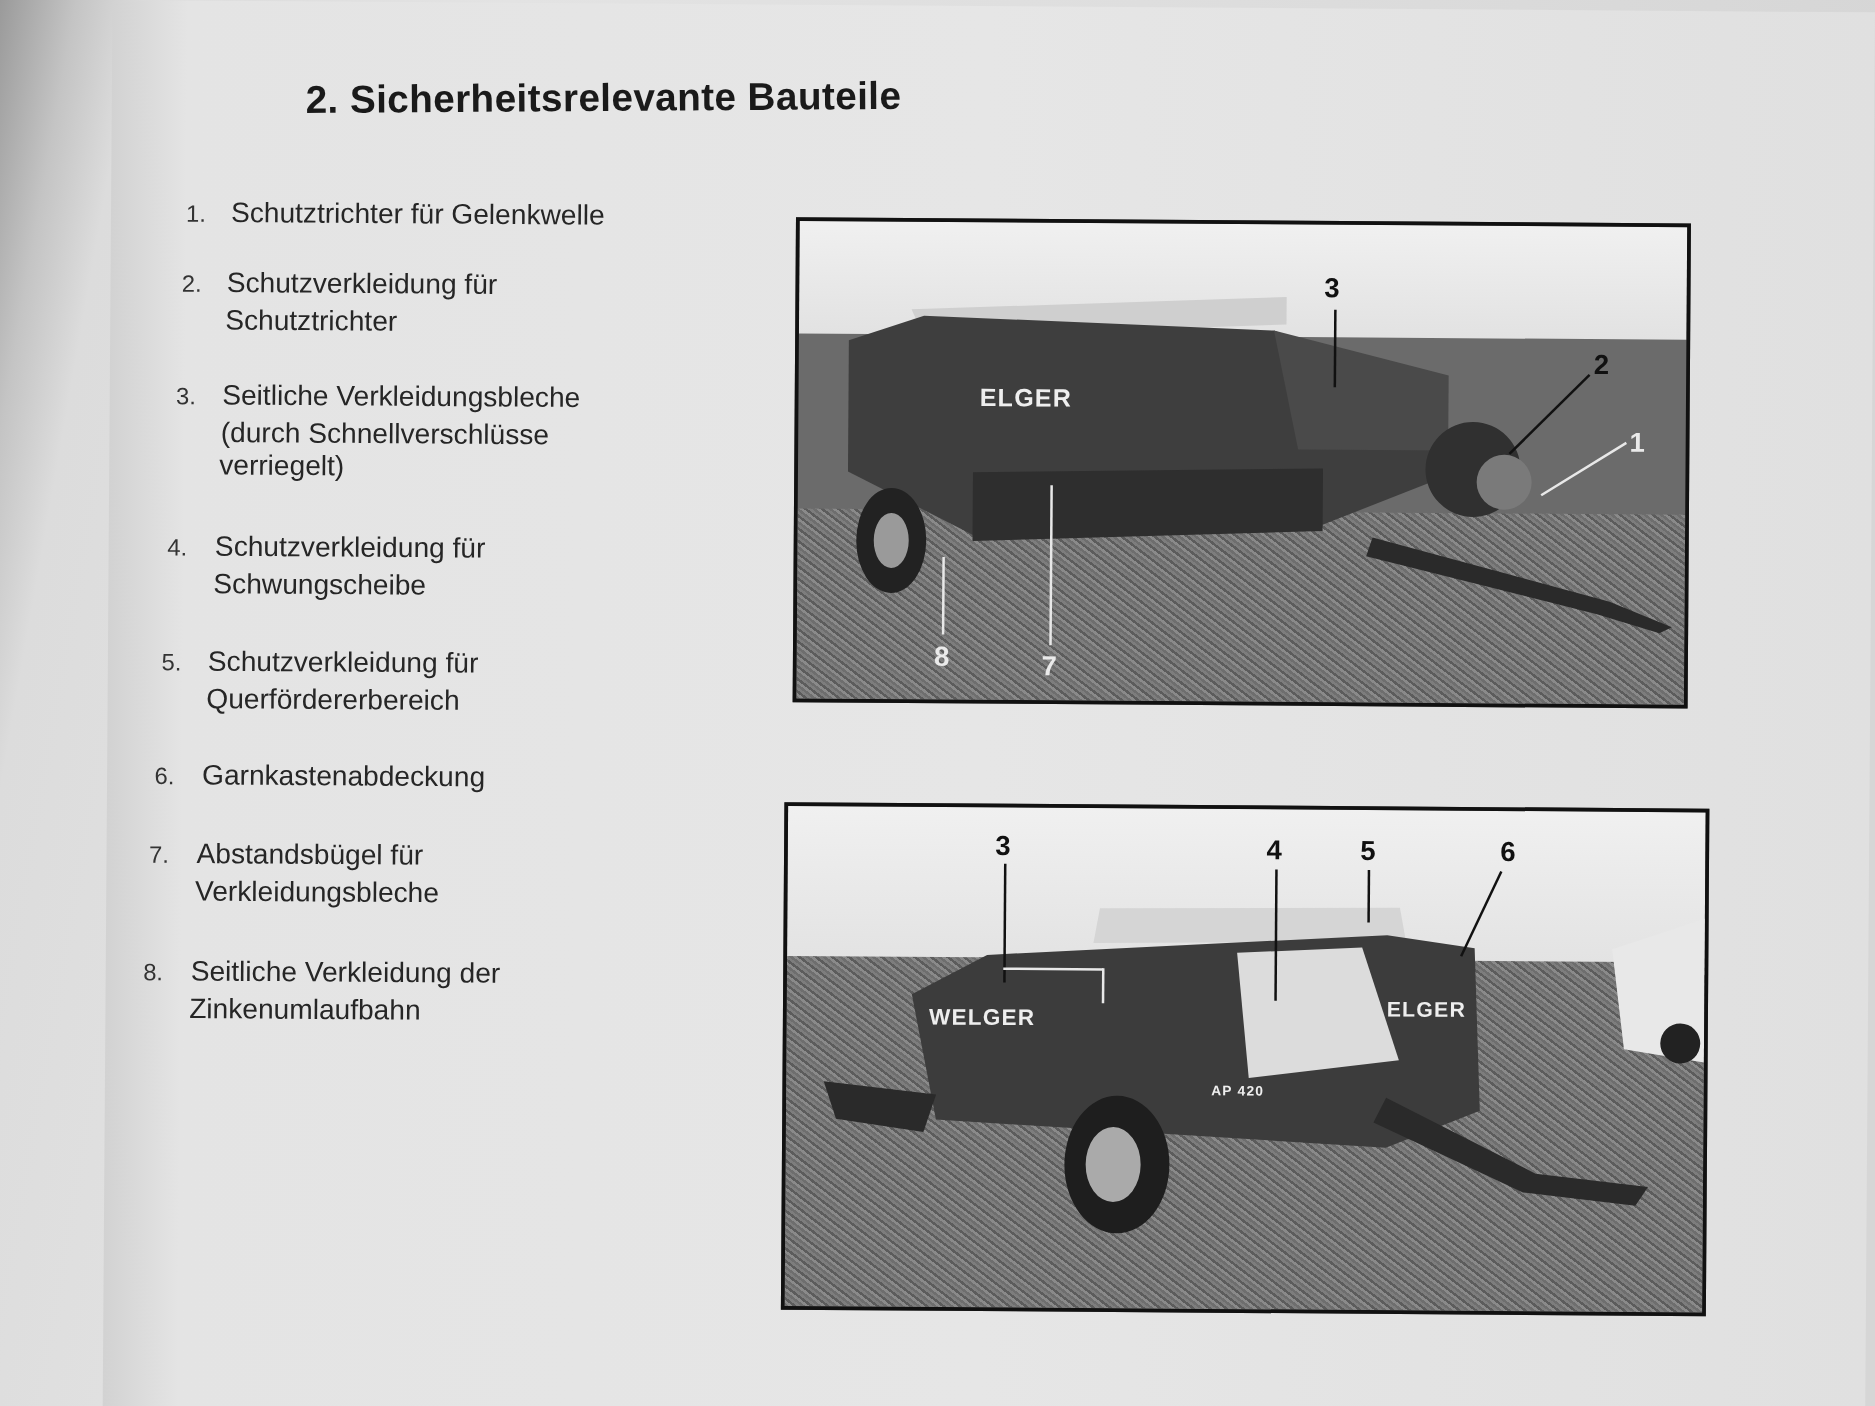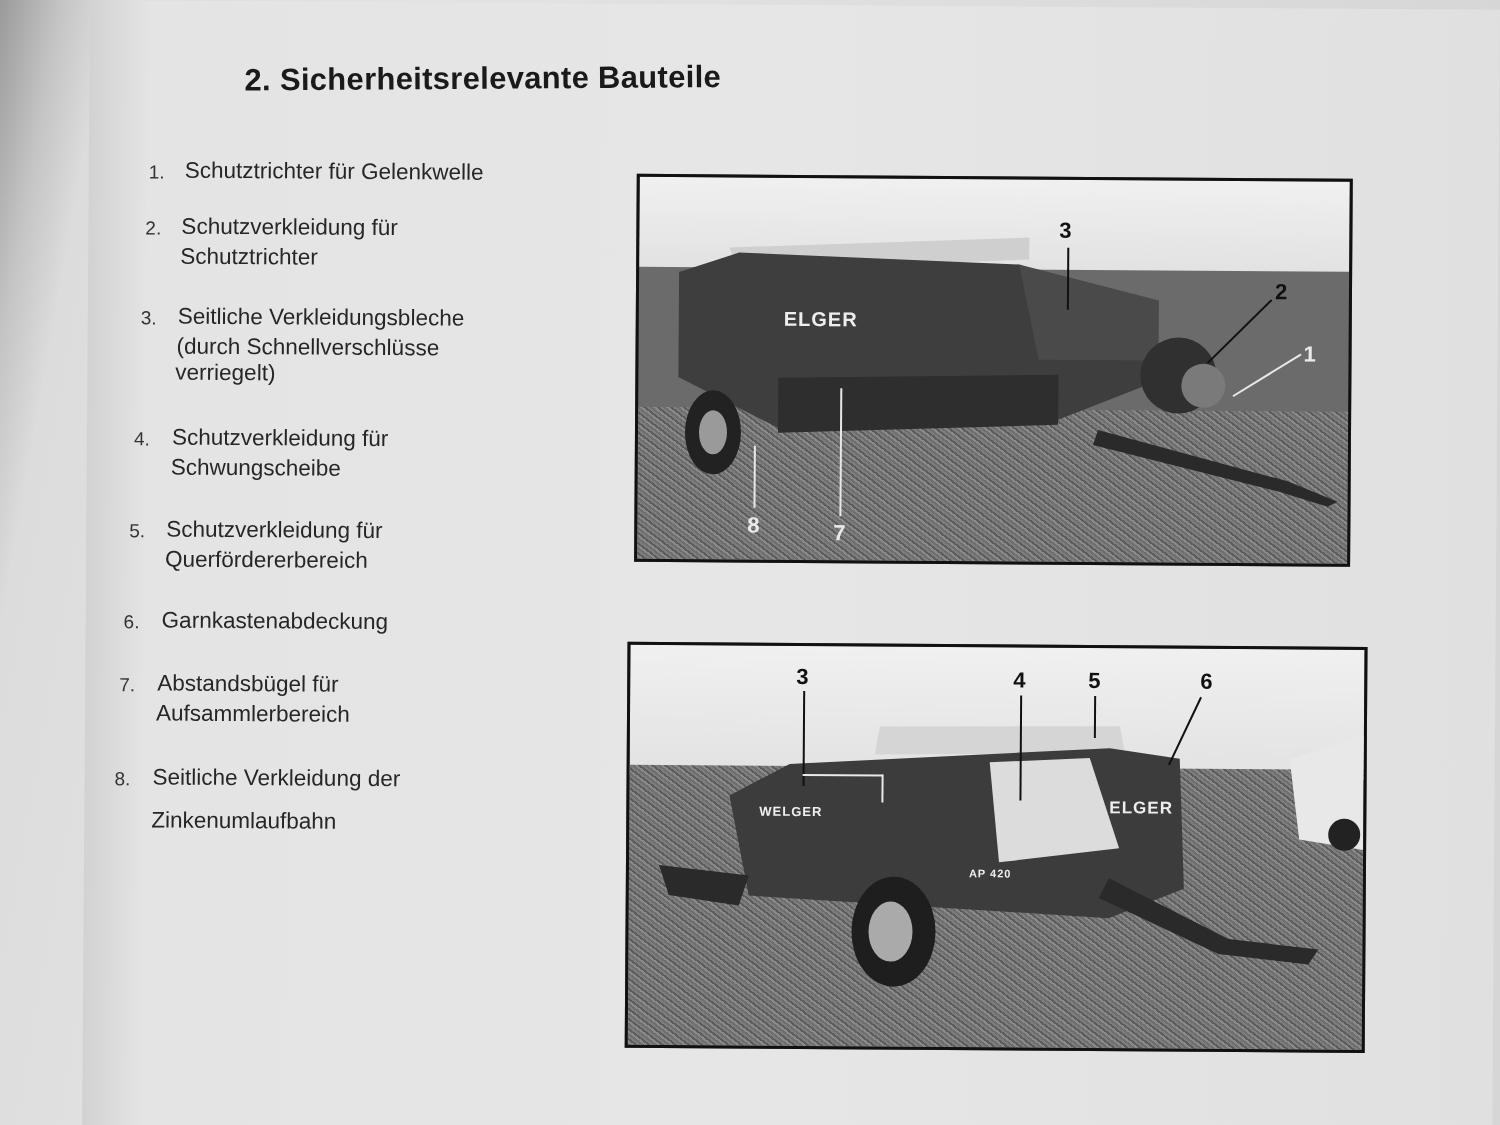--- a/index.html
+++ b/index.html
@@ -73,26 +73,26 @@
       <span class="txt" style="left:37px; top:0;">Schutzverkleidung für</span>
       <span class="txt" style="left:36px; top:30px;">Querfördererbereich</span>
     </div>
     <div class="item" style="left:38px; top:605px;">
       <span class="num" style="left:0; top:2px;">6.</span>
       <span class="txt" style="left:38px; top:0;">Garnkastenabdeckung</span>
     </div>
     <div class="item" style="left:34px; top:668px;">
       <span class="num" style="left:0; top:2px;">7.</span>
       <span class="txt" style="left:38px; top:0;">Abstandsbügel für</span>
-      <span class="txt" style="left:37px; top:30px;">Aufsammlerbereich</span>
+      <span class="txt" style="left:37px; top:30px;">Verkleidungsbleche</span>
     </div>
     <div class="item" style="left:30px; top:762px;">
       <span class="num" style="left:0; top:2px;">8.</span>
       <span class="txt" style="left:38px; top:0;">Seitliche Verkleidung der</span>
-      <span class="txt" style="left:37px; top:30px;margin-top:13px;">Zinkenumlaufbahn</span>
+      <span class="txt" style="left:37px; top:30px;">Zinkenumlaufbahn</span>
     </div>
   </div>
 
   <div class="figure" style="left:548px; top:170px; width:710px; height:382px;">
     <div class="sky" style="height:90px;"></div>
     <div class="ground" style="top:230px;"></div>
     <svg class="baler" style="left:0; top:0;" width="710" height="382">
       <polygon points="90,70 390,58 390,80 100,92" fill="#cfcfcf"></polygon>
       <polygon points="40,95 100,75 380,85 500,130 520,200 420,240 140,250 40,200" fill="#3e3e3e"></polygon>
       <polygon points="140,200 420,195 420,245 140,255" fill="#2e2e2e"></polygon>
@@ -124,21 +124,21 @@
       <polygon points="250,80 490,78 495,105 245,108" fill="#d5d5d5"></polygon>
       <polygon points="100,150 160,118 480,100 550,110 555,240 480,270 120,250" fill="#3c3c3c"></polygon>
       <polygon points="360,115 460,110 490,200 370,215" fill="#dcdcdc"></polygon>
       <polygon points="30,220 120,230 110,260 40,250" fill="#2a2a2a"></polygon>
       <ellipse cx="265" cy="285" rx="42" ry="55" fill="#1e1e1e"></ellipse>
       <ellipse cx="262" cy="285" rx="22" ry="30" fill="#aaaaaa"></ellipse>
       <polygon points="480,230 600,290 690,300 680,315 590,305 470,250" fill="#2a2a2a"></polygon>
       <polygon points="660,110 734,85 734,200 670,190" fill="#e8e8e8"></polygon>
       <circle cx="715" cy="185" r="16" fill="#222"></circle>
     </svg>
-    <div class="brand" style="left:130px; top:158px; font-size:13px;">WELGER</div>
+    <div class="brand" style="left:114px; top:158px; font-size:18px;">WELGER</div>
     <div class="brand" style="left:480px; top:150px; font-size:17px;">ELGER</div>
     <div class="brand" style="left:340px; top:220px; font-size:11px;">AP 420</div>
     <div class="callout" style="left:166px; top:18px;">3</div>
     <div class="line" style="left:173px; top:45px; width:2px; height:95px;"></div>
     <div class="line light" style="left:173px; top:128px; width:80px; height:2px;"></div>
     <div class="line light" style="left:252px; top:128px; width:2px; height:28px;"></div>
     <div class="callout" style="left:383px; top:20px;">4</div>
     <div class="line" style="left:390px; top:48px; width:2px; height:105px;"></div>
     <div class="callout" style="left:458px; top:20px;">5</div>
     <div class="line" style="left:464px; top:48px; width:2px; height:42px;"></div>

